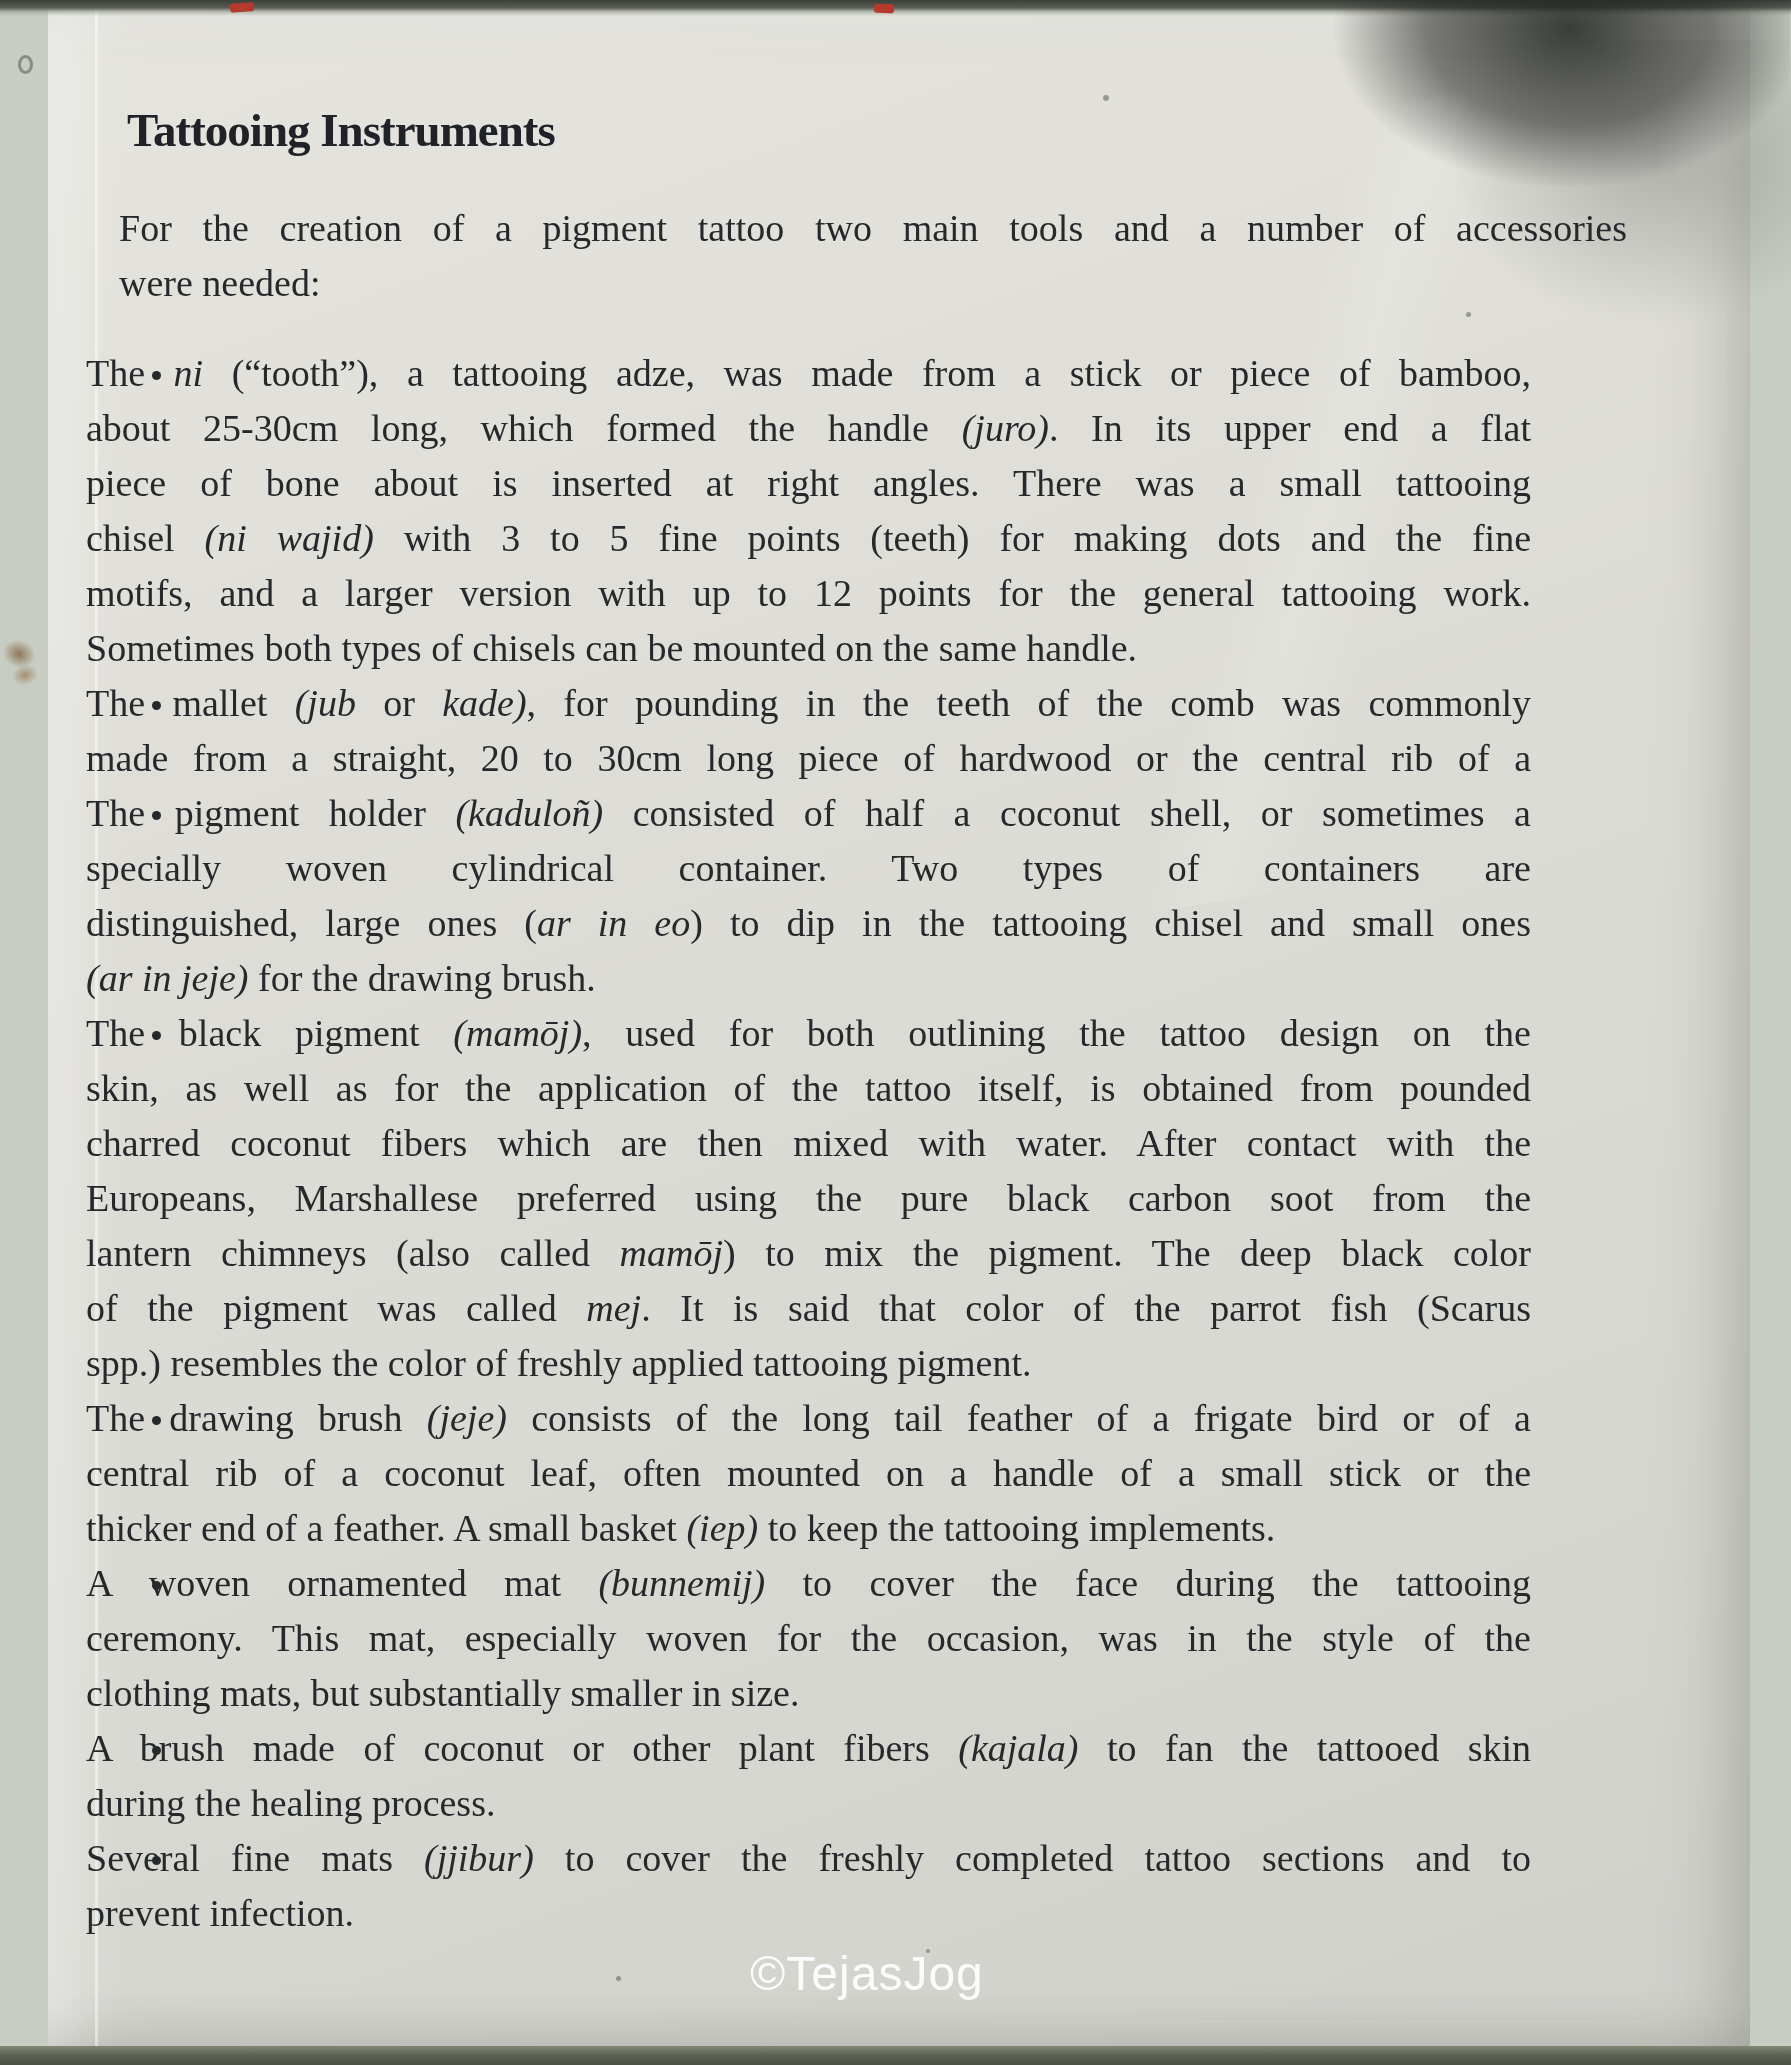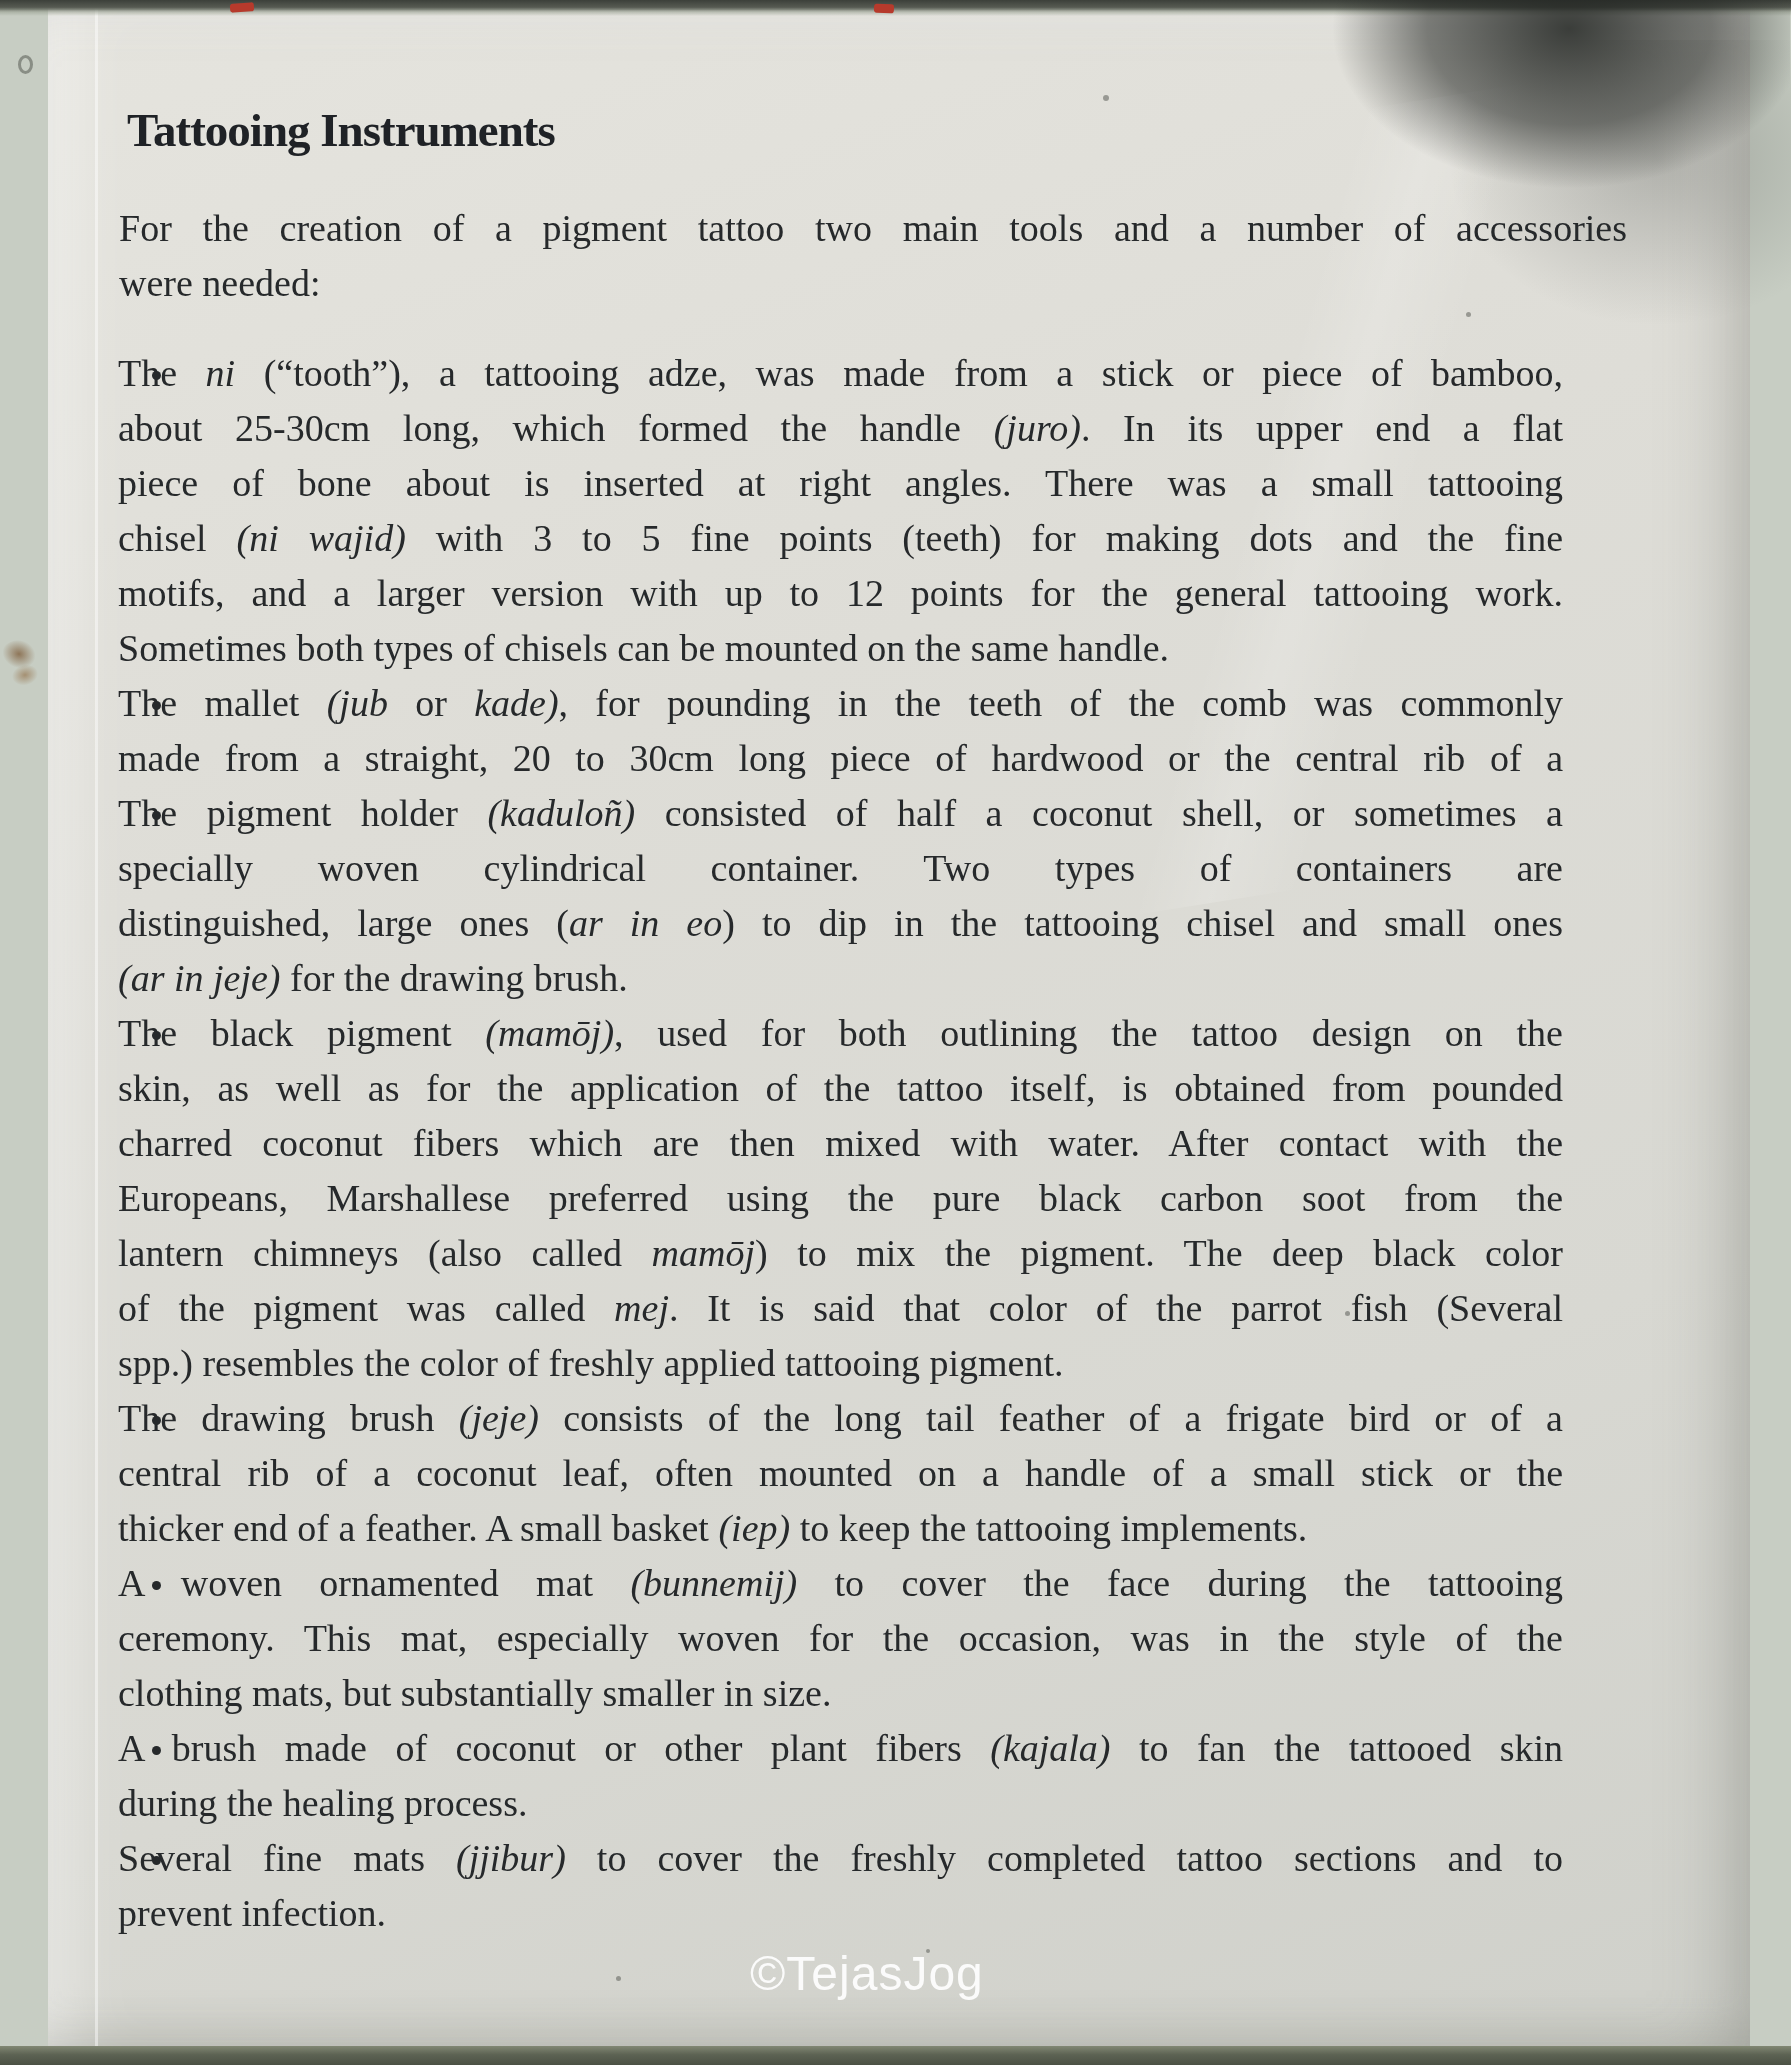--- a/index.html
+++ b/index.html
@@ -56,21 +56,21 @@
   .bottom-frame{position:absolute;left:0;top:2046px;width:1791px;height:19px;
     background:linear-gradient(180deg,#828874 0%,#5d6353 45%,#4b5144 100%);}
 
   
   .title{position:absolute;left:119px;top:95px;margin:8px;color:#1f2226;
     font-size:47px;font-weight:bold;letter-spacing:-1px;font-family:"Liberation Serif", serif;}
   .textblock{position:absolute;left:0;top:201px;width:1791px;color:var(--ink);}
   .tline{font-size:38px;line-height:55px;height:55px;overflow:hidden;
     text-align:justify;text-align-last:justify;color:var(--ink);}
   .para.intro .tline{margin-left:119px;width:1508px;}
-  .para.bullet .tline{margin-left:118px;width:1445px;}
+  .para.bullet .tline{margin-left:86px;width:1445px;}
   .tline.last{text-align-last:left;}
   .bullets{margin-top:35px;}
   .para.bullet{position:relative;}
   .para.bullet::before{content:"";position:absolute;left:152px;top:25px;width:9px;height:9px;
     border-radius:50%;background:var(--ink);}
   .tline em{font-style:italic;}
 
   .watermark{position:absolute;left:750px;top:1946px;color:var(--wm);opacity:.92;
     font-family:"Liberation Sans", sans-serif;font-size:48px;letter-spacing:1px;}
 </style>
@@ -123,21 +123,21 @@
           <div class="tline"><span>specially woven cylindrical container. Two types of containers are</span></div>
           <div class="tline"><span>distinguished, large ones (</span><em>ar in eo</em><span>) to dip in the tattooing chisel and small ones</span></div>
           <div class="tline last"><em>(ar in jeje)</em><span> for the drawing brush.</span></div>
         </div>
         <div class="para bullet">
           <div class="tline"><span>The black pigment </span><em>(mamōj)</em><span>, used for both outlining the tattoo design on the</span></div>
           <div class="tline"><span>skin, as well as for the application of the tattoo itself, is obtained from pounded</span></div>
           <div class="tline"><span>charred coconut fibers which are then mixed with water. After contact with the</span></div>
           <div class="tline"><span>Europeans, Marshallese preferred using the pure black carbon soot from the</span></div>
           <div class="tline"><span>lantern chimneys (also called </span><em>mamōj</em><span>) to mix the pigment. The deep black color</span></div>
-          <div class="tline"><span>of the pigment was called </span><em>mej</em><span>. It is said that color of the parrot fish (Several</span></div>
+          <div class="tline"><span>of the pigment was called </span><em>mej</em><span>. It is said that color of the parrot fish (Scarus</span></div>
           <div class="tline last"><span>spp.) resembles the color of freshly applied tattooing pigment.</span></div>
         </div>
         <div class="para bullet">
           <div class="tline"><span>The drawing brush </span><em>(jeje)</em><span> consists of the long tail feather of a frigate bird or of a</span></div>
           <div class="tline"><span>central rib of a coconut leaf, often mounted on a handle of a small stick or the</span></div>
           <div class="tline last"><span>thicker end of a feather. A small basket </span><em>(iep)</em><span> to keep the tattooing implements.</span></div>
         </div>
         <div class="para bullet">
           <div class="tline"><span>A woven ornamented mat </span><em>(bunnemij)</em><span> to cover the face during the tattooing</span></div>
           <div class="tline"><span>ceremony. This mat, especially woven for the occasion, was in the style of the</span></div>

